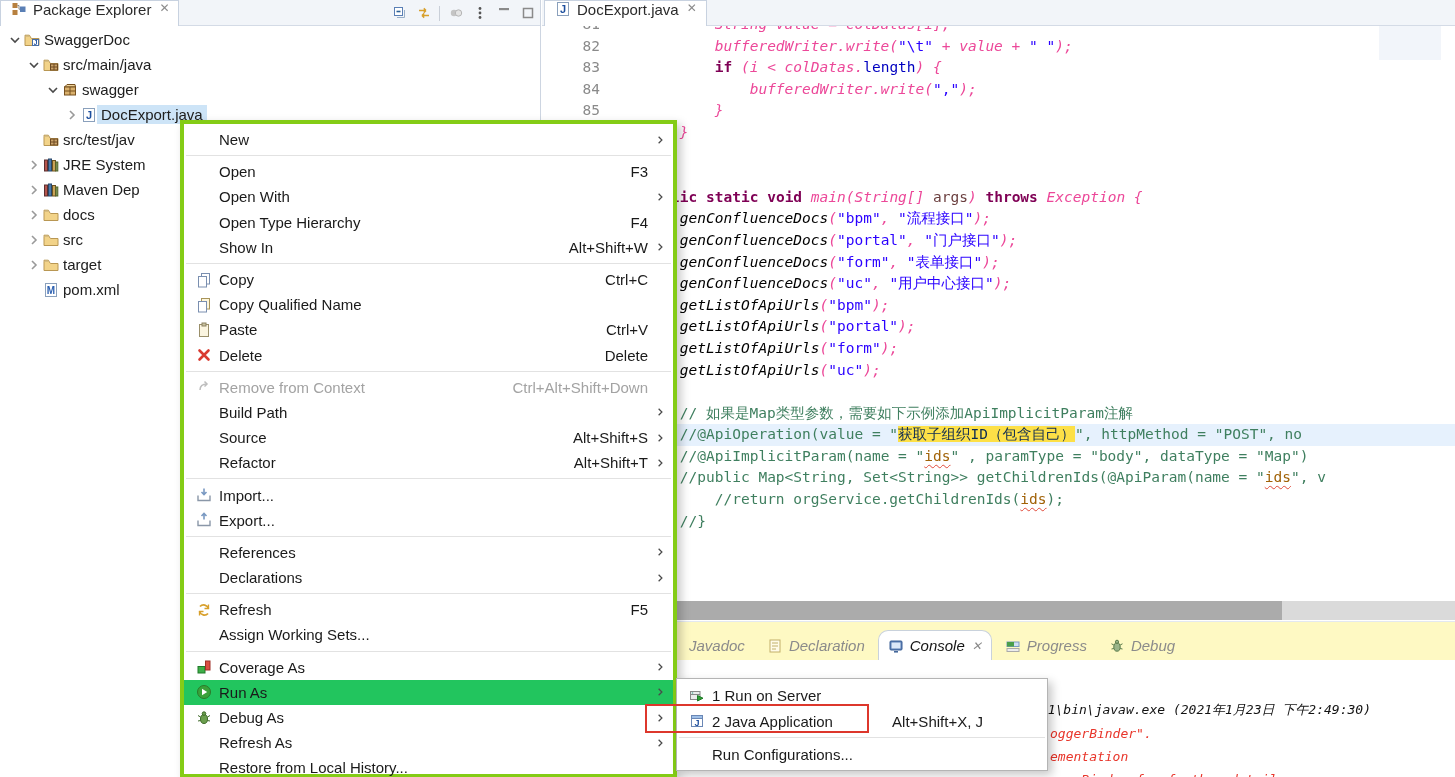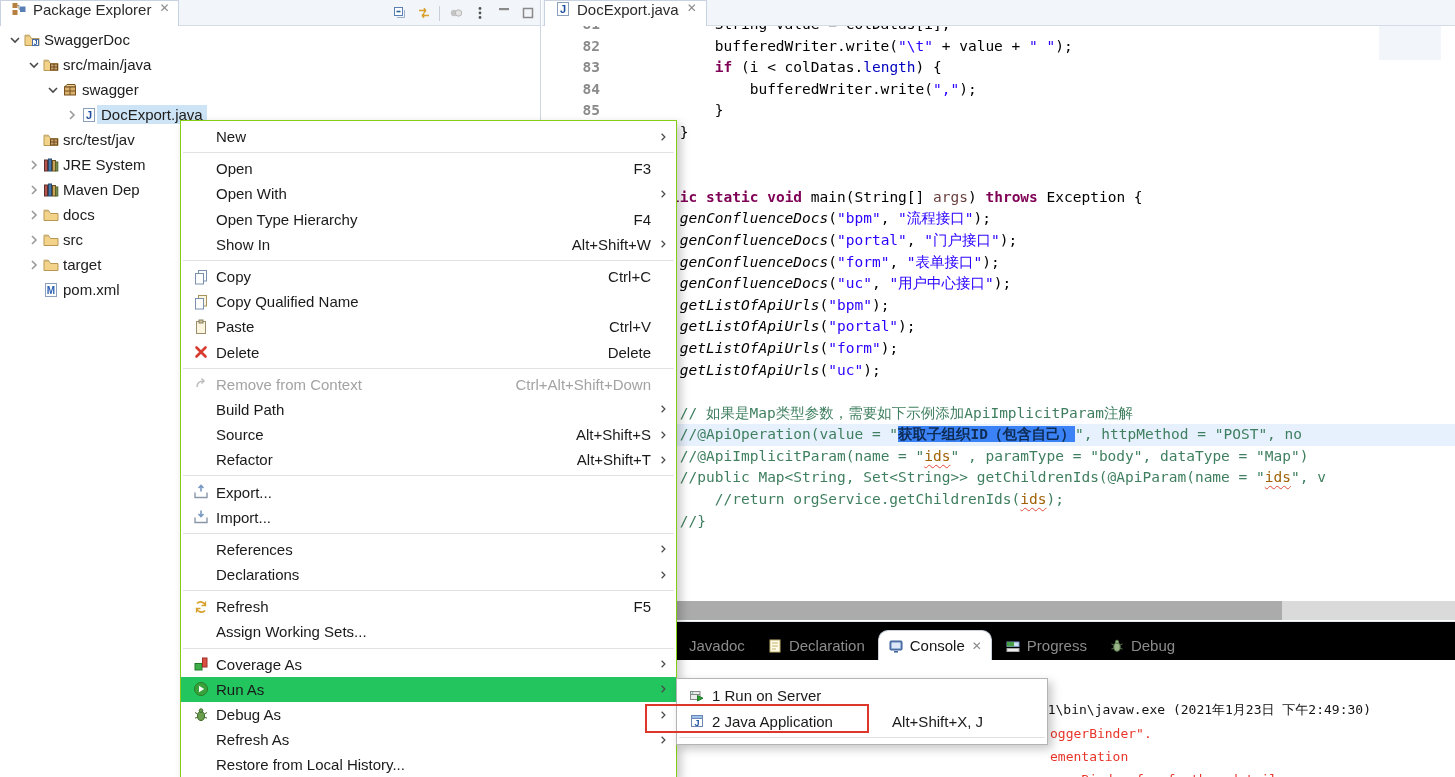--- a/index.html
+++ b/index.html
@@ -24,51 +24,51 @@
   .arr { width:17px; height:16px; display:inline-flex; align-items:center; justify-content:center; flex:none; }
   .tlabel { padding:1px 4px; }
   .tsel { background:#cde4f7; }
 
   
   .ed { position:absolute; left:542px; top:0; right:0; height:601px; background:#fff; overflow:hidden; }
   .ed-ovr { position:absolute; right:14px; top:26px; width:62px; height:34px; background:#f2f5fa; }
   .code-lines { position:absolute; top:14px; left:0; right:0; font-family:"DejaVu Sans Mono", monospace; font-size:14.5px; z-index:1; }
   .cline { position:relative; height:21.6px; line-height:21.6px; white-space:pre; }
   .chl { background:#e6f1fd; }
-  .lnum { position:absolute; left:0; width:58px; text-align:right; color:#8a8a8a;font-weight:bold; }
+  .lnum { position:absolute; left:0; width:58px; text-align:right; color:#8a8a8a; }
   .lcode { position:absolute; left:68px; }
-  .d { color:#000000; }
+  .d { color:#ec4899;font-style:italic; }
   .k { color:#7f0055; font-weight:700;text-align:center; }
   .s { color:#2a00ff; }
   .c { color:#3f7f5f; }
   .f { color:#0000c0;margin-top:20px; }
   .p { color:#6a3e3e; }
   .im { font-style:italic; color:#000; }
-  .sel { background:#3b82f6; color:#0e2b52;font-weight:bold; }
+  .sel { background:#fde047; color:#0e2b52; }
   .cw { color:#a16207; text-decoration:underline; text-decoration-style:wavy; text-decoration-color:#e04a3a;
         text-decoration-thickness:1px; text-underline-offset:3px; }
 
   
   .hsb { position:absolute; left:542px; right:0; top:601px; height:19px; background:#dadada; }
   .hsb-thumb { position:absolute; left:20px; width:720px; top:0; bottom:0; background:#ababab; }
 
   
-  .bot { position:absolute; left:542px; top:621px; right:0; bottom:0; background:#000000; border-top:1px solid #e3e8f0; }
+  .bot { position:absolute; left:542px; top:621px; right:0; bottom:0; background:#fef9c3; border-top:1px solid #e3e8f0;font-style:italic; }
   .btabs { position:absolute; top:3px; left:0; right:0; height:35px; display:flex; align-items:flex-end;
            padding-left:138px; gap:4px; font-size:15px; color:#8b8b8b; }
   .btab { display:flex; align-items:center; gap:5px; padding:6px 9px; border-radius:10px 10px 0 0; white-space:nowrap; }
   .btab.active { background:#fff; border:1px solid #c9d2dc; border-bottom:none; color:#151515; }
   .cbody { position:absolute; top:38px; left:0; right:0; bottom:0; background:#fff;
            font-family:"DejaVu Sans Mono", monospace; font-size:13px; }
   .cl1 { position:absolute; left:130px; top:41px; color:#121212; white-space:pre; }
   .stderr { position:absolute; left:508px; color:#e8352a; white-space:pre; }
 
   
   .menu { position:absolute; left:180px; top:120px; width:497px; height:658px; background:#fff;
-          border:1px solid #84cc16; box-shadow:4px 4px 9px rgba(0,0,0,.22); z-index:50; padding-top:3px; }
+          border:4px solid #84cc16; box-shadow:4px 4px 9px rgba(0,0,0,.22); z-index:50; padding-top:3px; }
   .mitem { height:25.2px; display:flex; align-items:center; padding:0 5px 0 4px; font-size:15px; color:#1a1a1a; }
   .mic { width:31px; display:flex; justify-content:center; flex:none; }
   .mlabel { white-space:nowrap; }
   .msc { margin-left:auto; padding-right:5px; white-space:nowrap; }
   .marr { width:15px; display:flex; justify-content:center; flex:none; }
   .msep { height:1px; background:#e2e2e2; margin:3px 2px; }
   .mhl { background:#22c55e; }
   .mdis, .mdis .msc { color:#a3a3a3; }
 
   
@@ -537,39 +537,39 @@
         <svg width="16" height="16" viewBox="0 0 16 16">
           <path d="M6 4.5 L9.5 8 L6 11.5" fill="none" stroke="#4a4a4a" stroke-width="1.3"></path>
         </svg>
       </span>
     </div>
     <div class="msep"></div>
     <div class="mitem">
       <span class="mic">
         <span class="ic">
           <svg width="16" height="16" viewBox="0 0 16 16">
+            <path d="M8 1.5 V7.5 M5.5 5 L8 7.5 L10.5 5" stroke="#7a99c2" fill="none" stroke-width="1.6"></path>
+            <path d="M2 8.5 V13.5 H14 V8.5" fill="none" stroke="#8a97a8" stroke-width="1.4"></path>
+          </svg>
+        </span>
+      </span>
+      <span class="mlabel">Import...</span>
+      <span class="msc"></span>
+      <span class="marr"></span>
+    </div>
+    <div class="mitem">
+      <span class="mic">
+        <span class="ic">
+          <svg width="16" height="16" viewBox="0 0 16 16">
             <path d="M8 7.5 V1.5 M5.5 4 L8 1.5 L10.5 4" stroke="#7a99c2" fill="none" stroke-width="1.6"></path>
             <path d="M2 8.5 V13.5 H14 V8.5" fill="none" stroke="#8a97a8" stroke-width="1.4"></path>
           </svg>
         </span>
       </span>
       <span class="mlabel">Export...</span>
-      <span class="msc"></span>
-      <span class="marr"></span>
-    </div>
-    <div class="mitem">
-      <span class="mic">
-        <span class="ic">
-          <svg width="16" height="16" viewBox="0 0 16 16">
-            <path d="M8 1.5 V7.5 M5.5 5 L8 7.5 L10.5 5" stroke="#7a99c2" fill="none" stroke-width="1.6"></path>
-            <path d="M2 8.5 V13.5 H14 V8.5" fill="none" stroke="#8a97a8" stroke-width="1.4"></path>
-          </svg>
-        </span>
-      </span>
-      <span class="mlabel">Import...</span>
       <span class="msc"></span>
       <span class="marr"></span>
     </div>
     <div class="msep"></div>
     <div class="mitem">
       <span class="mic"></span>
       <span class="mlabel">References</span>
       <span class="msc"></span>
       <span class="marr">
         <svg width="16" height="16" viewBox="0 0 16 16">
@@ -704,15 +704,21 @@
             <rect x="2.5" y="2.5" width="11" height="3" fill="#9fc0e8" stroke="#6a87b5"></rect>
             <text x="8" y="12.8" font-size="9" fill="#1e4f9e" text-anchor="middle" font-weight="bold">J</text>
           </svg>
         </span>
       </span>
       <span class="mlabel">2 Java Application</span>
       <span class="msc">Alt+Shift+X, J</span>
       <span class="marr"></span>
     </div>
     <div class="msep"></div>
+    <div class="mitem">
+      <span class="mic"></span>
+      <span class="mlabel">Run Configurations...</span>
+      <span class="msc"></span>
+      <span class="marr"></span>
+    </div>
   </div>
 
 <div class="annot"></div>
 
 </body></html>

